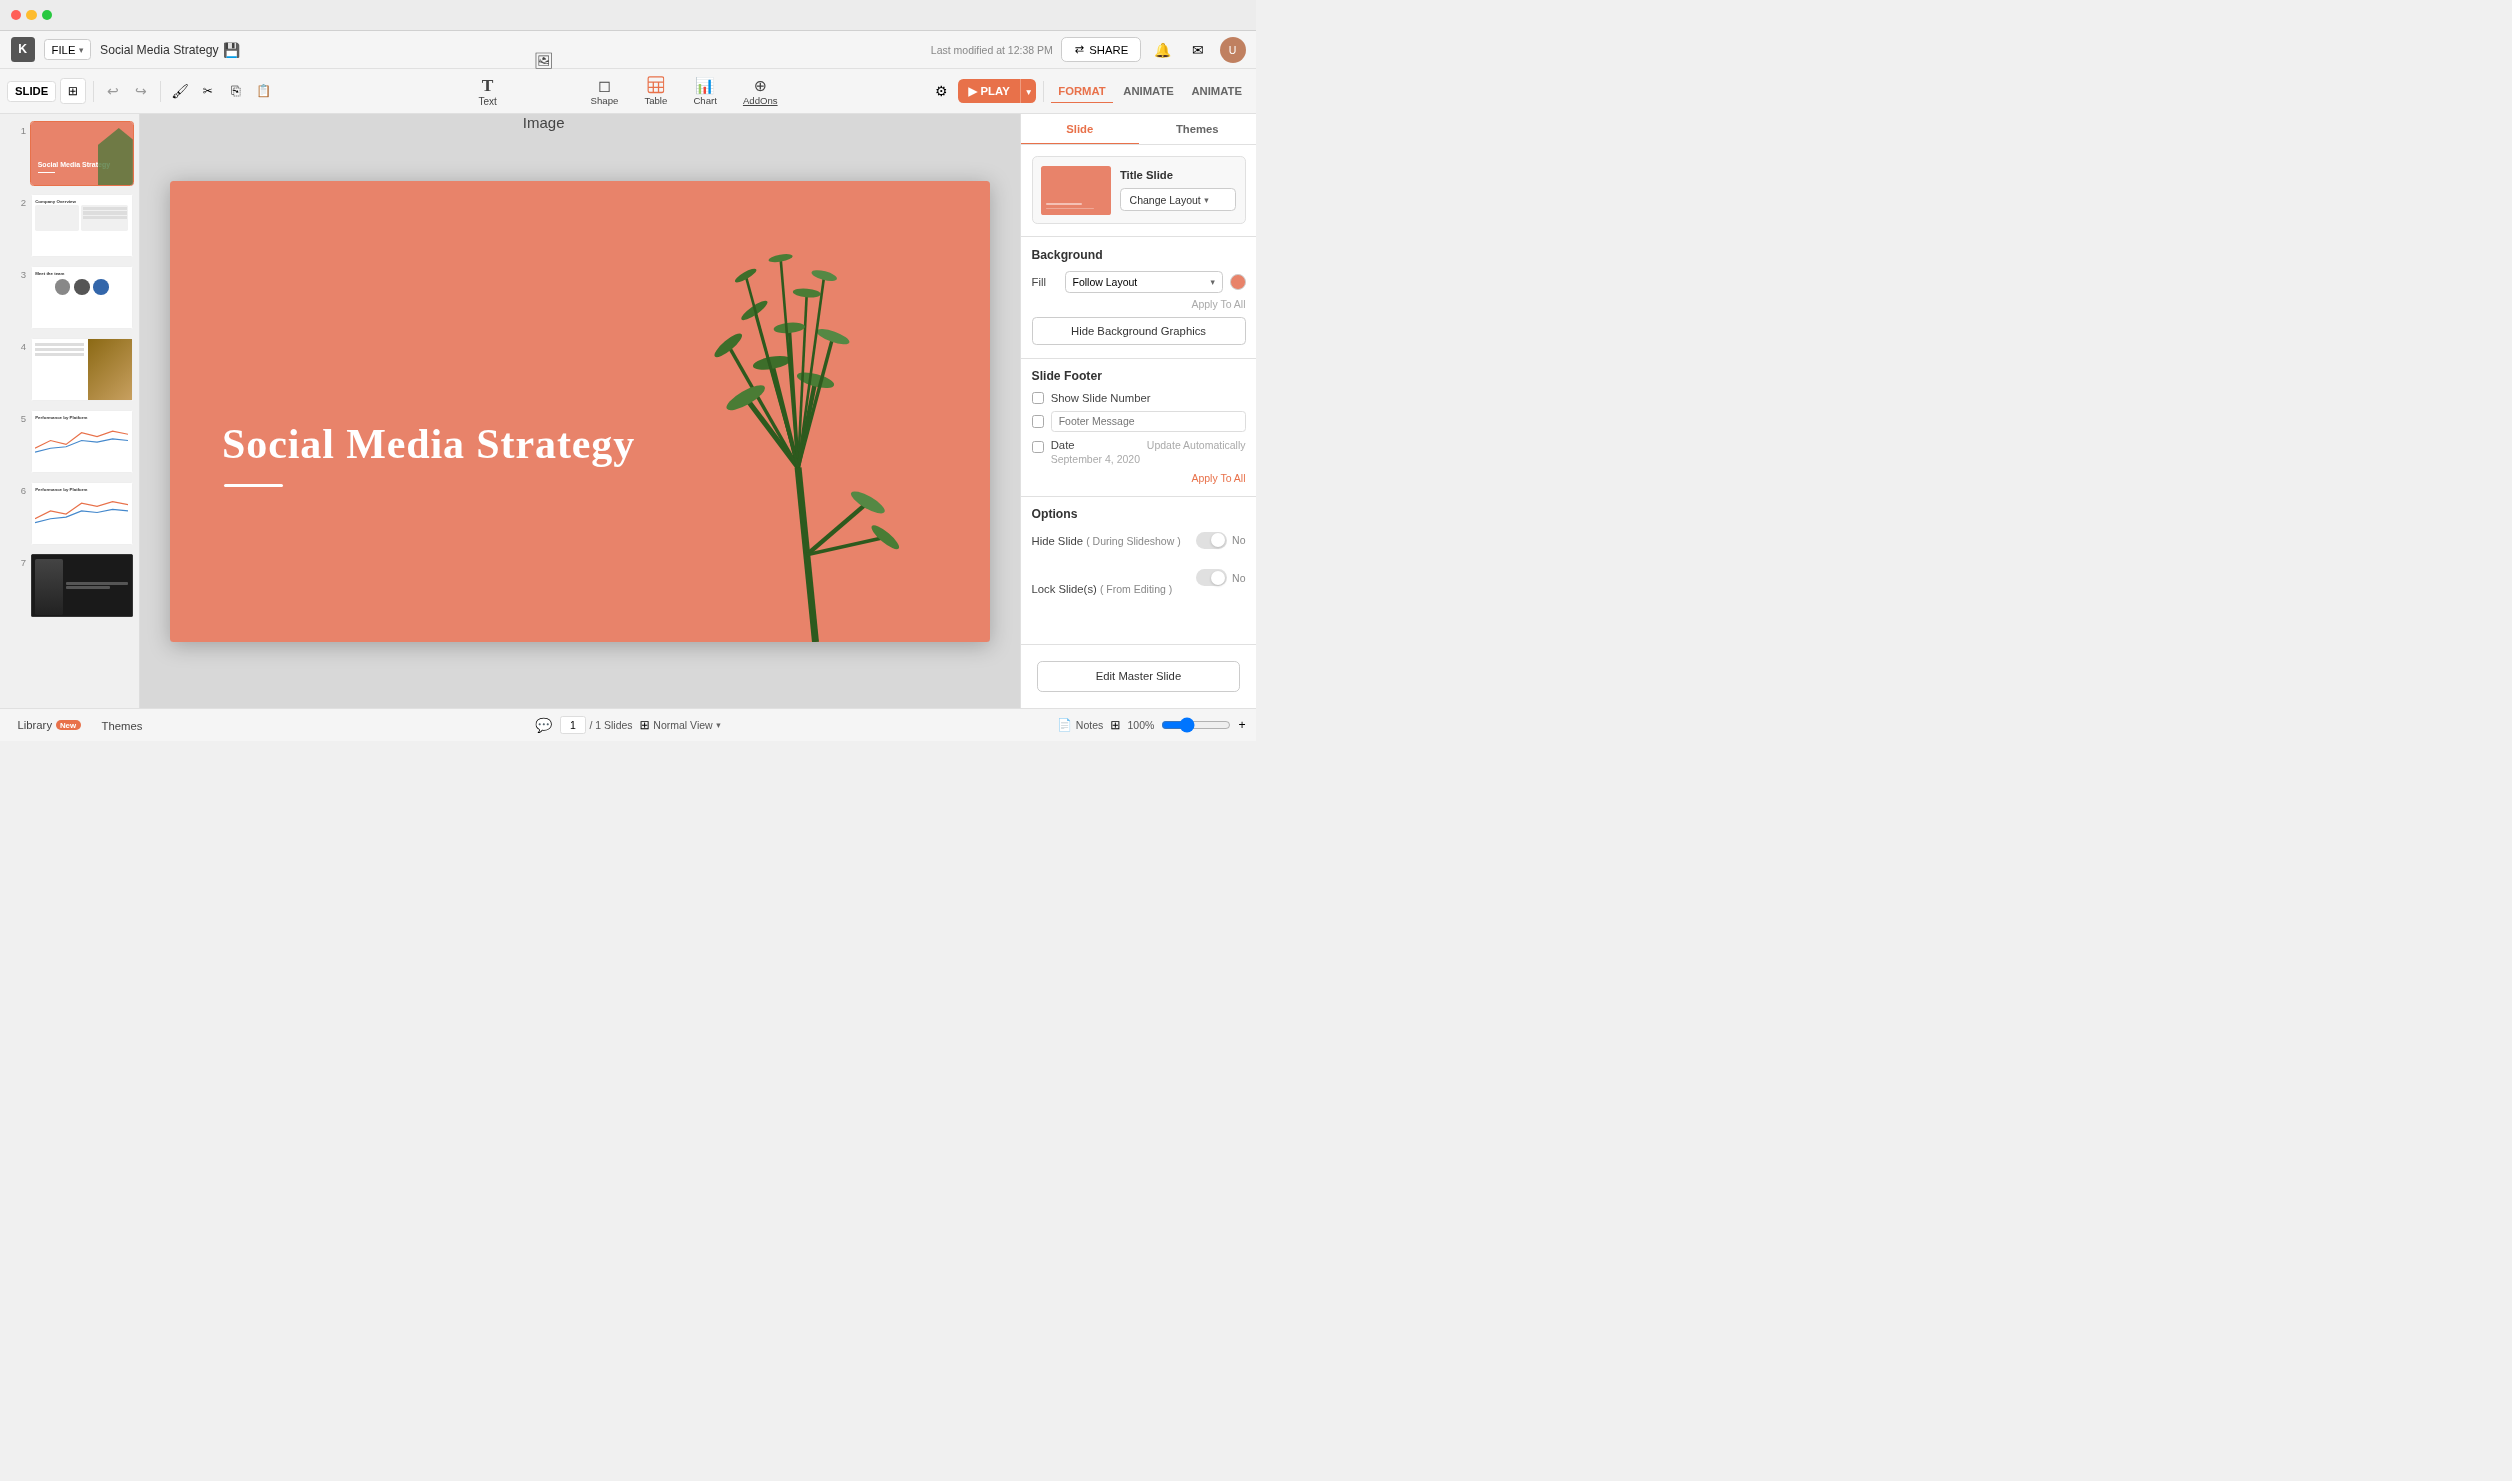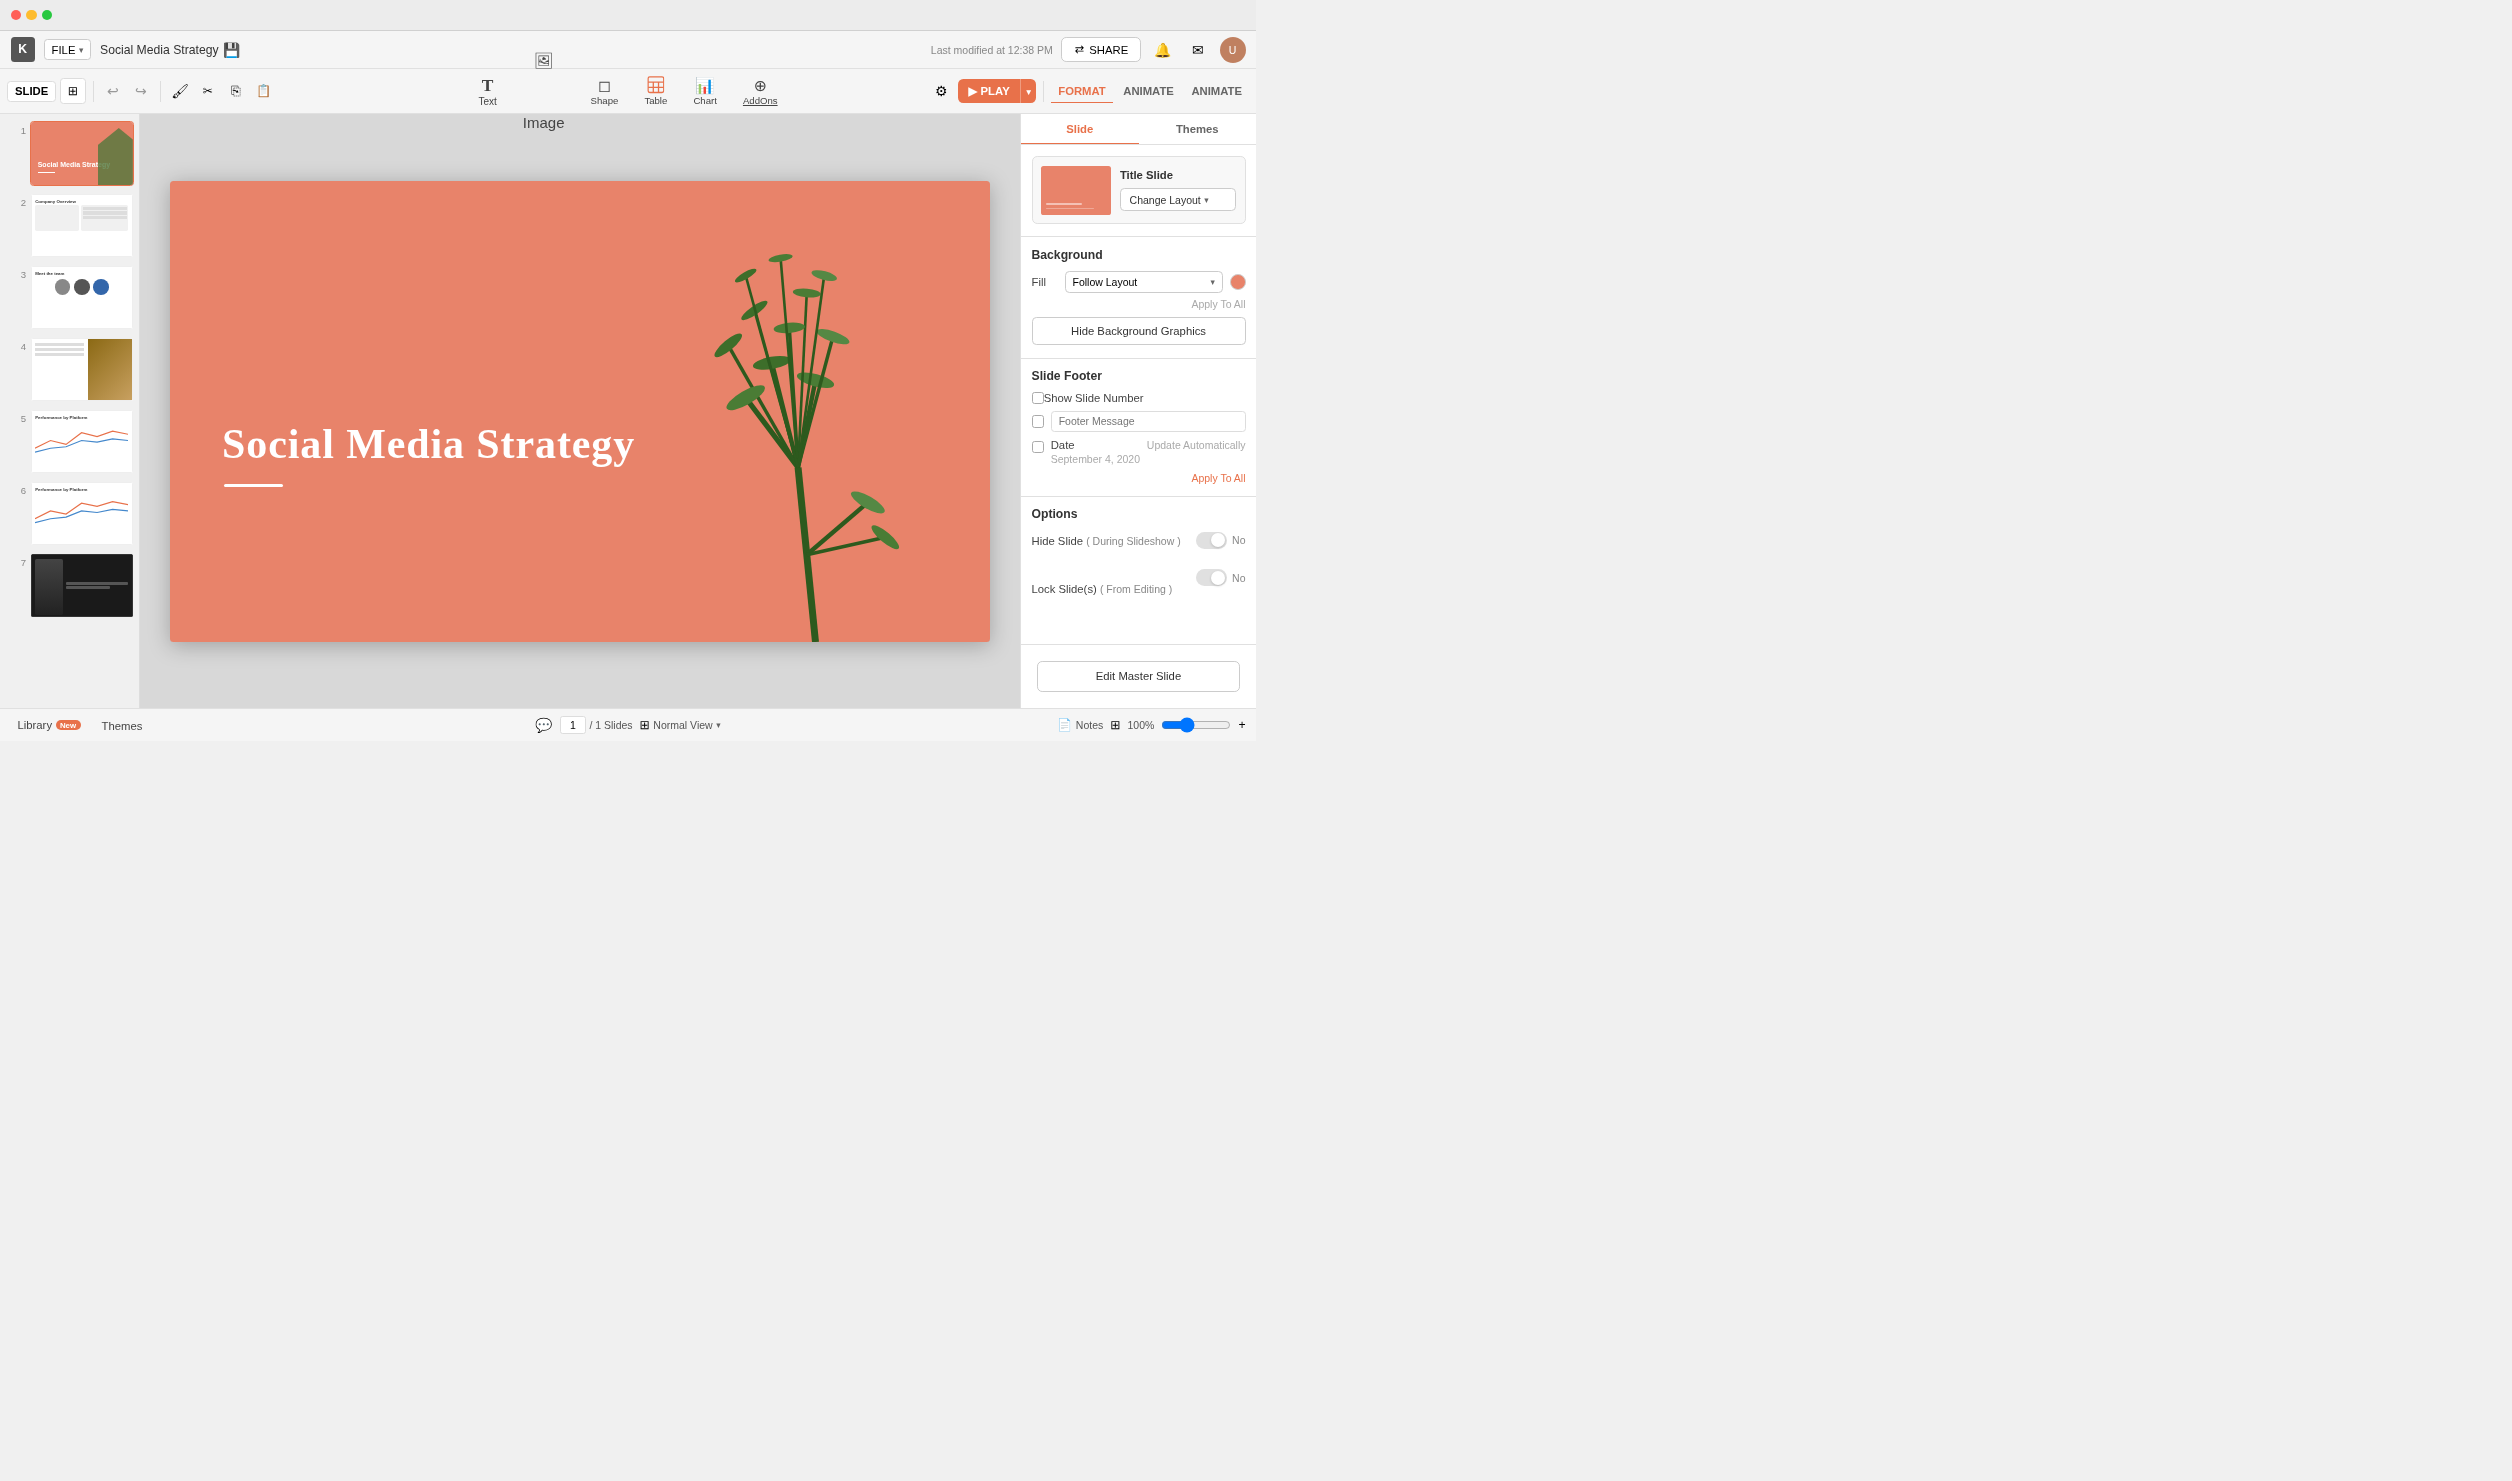--- a/index.html
+++ b/index.html
@@ -321,21 +321,21 @@
         </button>
       </div>
 
       <div style="height:0.9px;background:#e0e0e0;margin:0 -10.5px 10.5px;"></div>
 
       <div>
         <div style="font-size:12.2px;font-weight:600;color:#333;margin-bottom:8.7px;">
           <span>Slide Footer</span>
         </div>
 
-        <div style="display:flex;align-items:center;margin-bottom:7px;">
+        <div style="display:flex;align-items:center;gap:7px;margin-bottom:7px;">
           <div style="width:12.2px;height:12.2px;border:0.9px solid #aaa;border-radius:2.6px;background:white;cursor:pointer;flex-shrink:0;"></div>
           <span style="font-size:11.3px;color:#444;">
             <span>Show Slide Number</span>
           </span>
         </div>
 
         <div style="display:flex;align-items:center;gap:7px;margin-bottom:7px;">
           <div style="width:12.2px;height:12.2px;border:0.9px solid #aaa;border-radius:2.6px;background:white;cursor:pointer;flex-shrink:0;"></div>
           <input type="text" placeholder="Footer Message" style="flex: 1 1 0%; padding: 3.5px 7px; border: 0.9px solid rgb(221, 221, 221); border-radius: 3.5px; font-size: 10.5px; color: rgb(170, 170, 170); outline: none;">
         </div>

